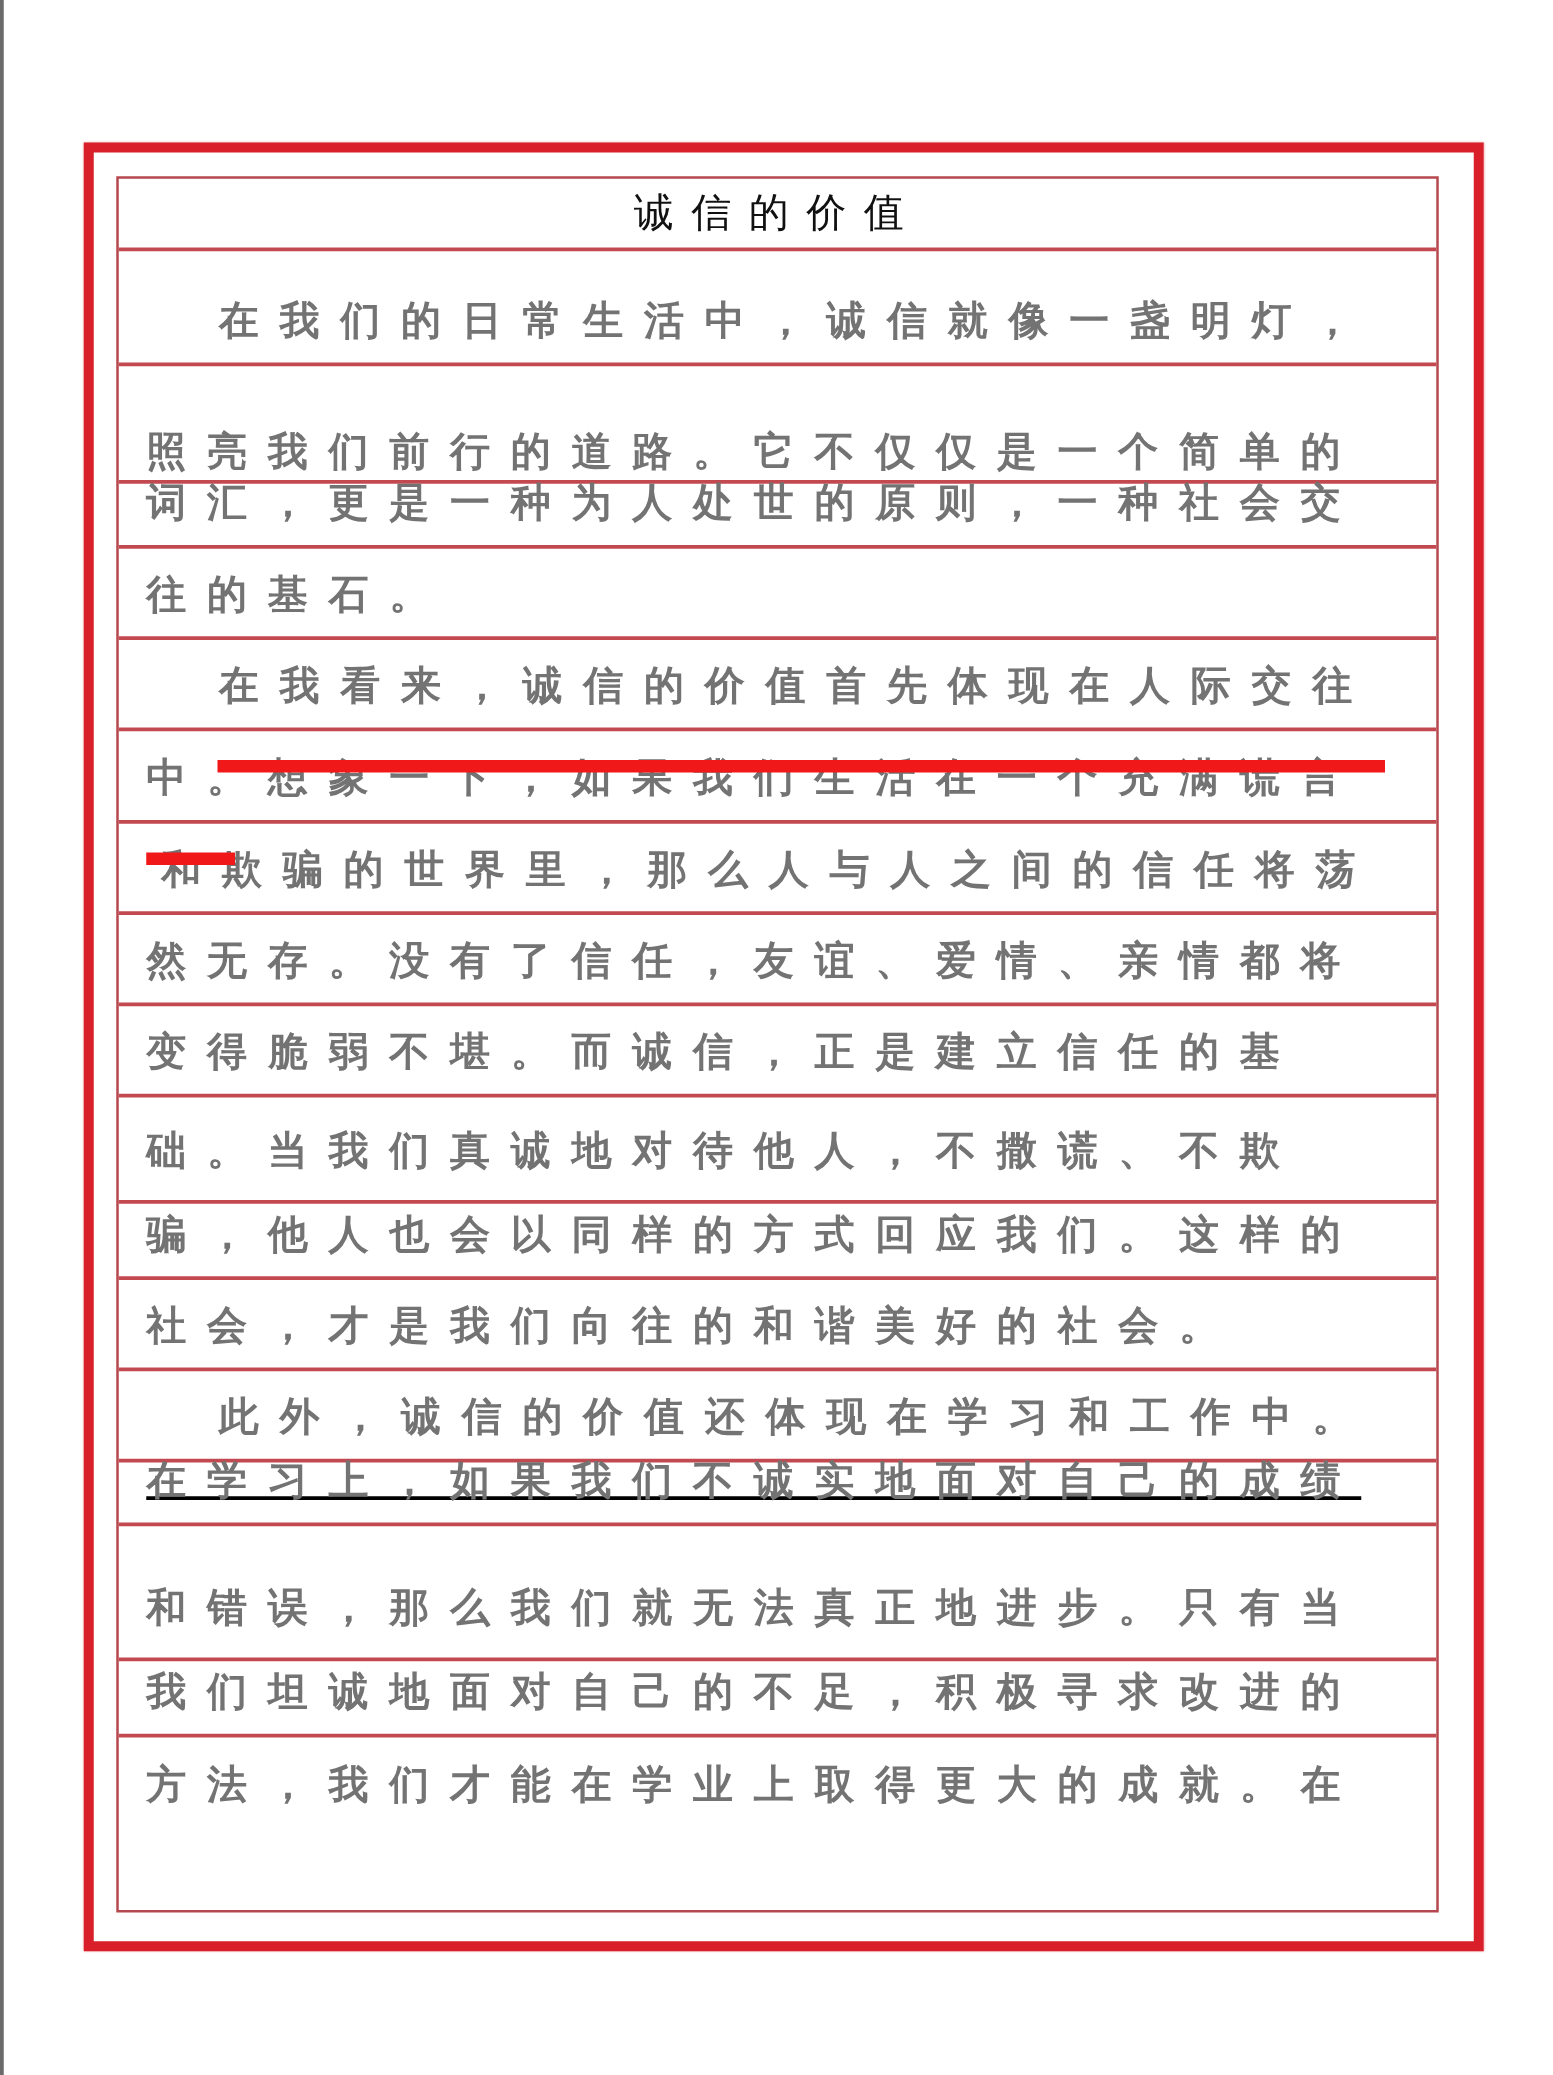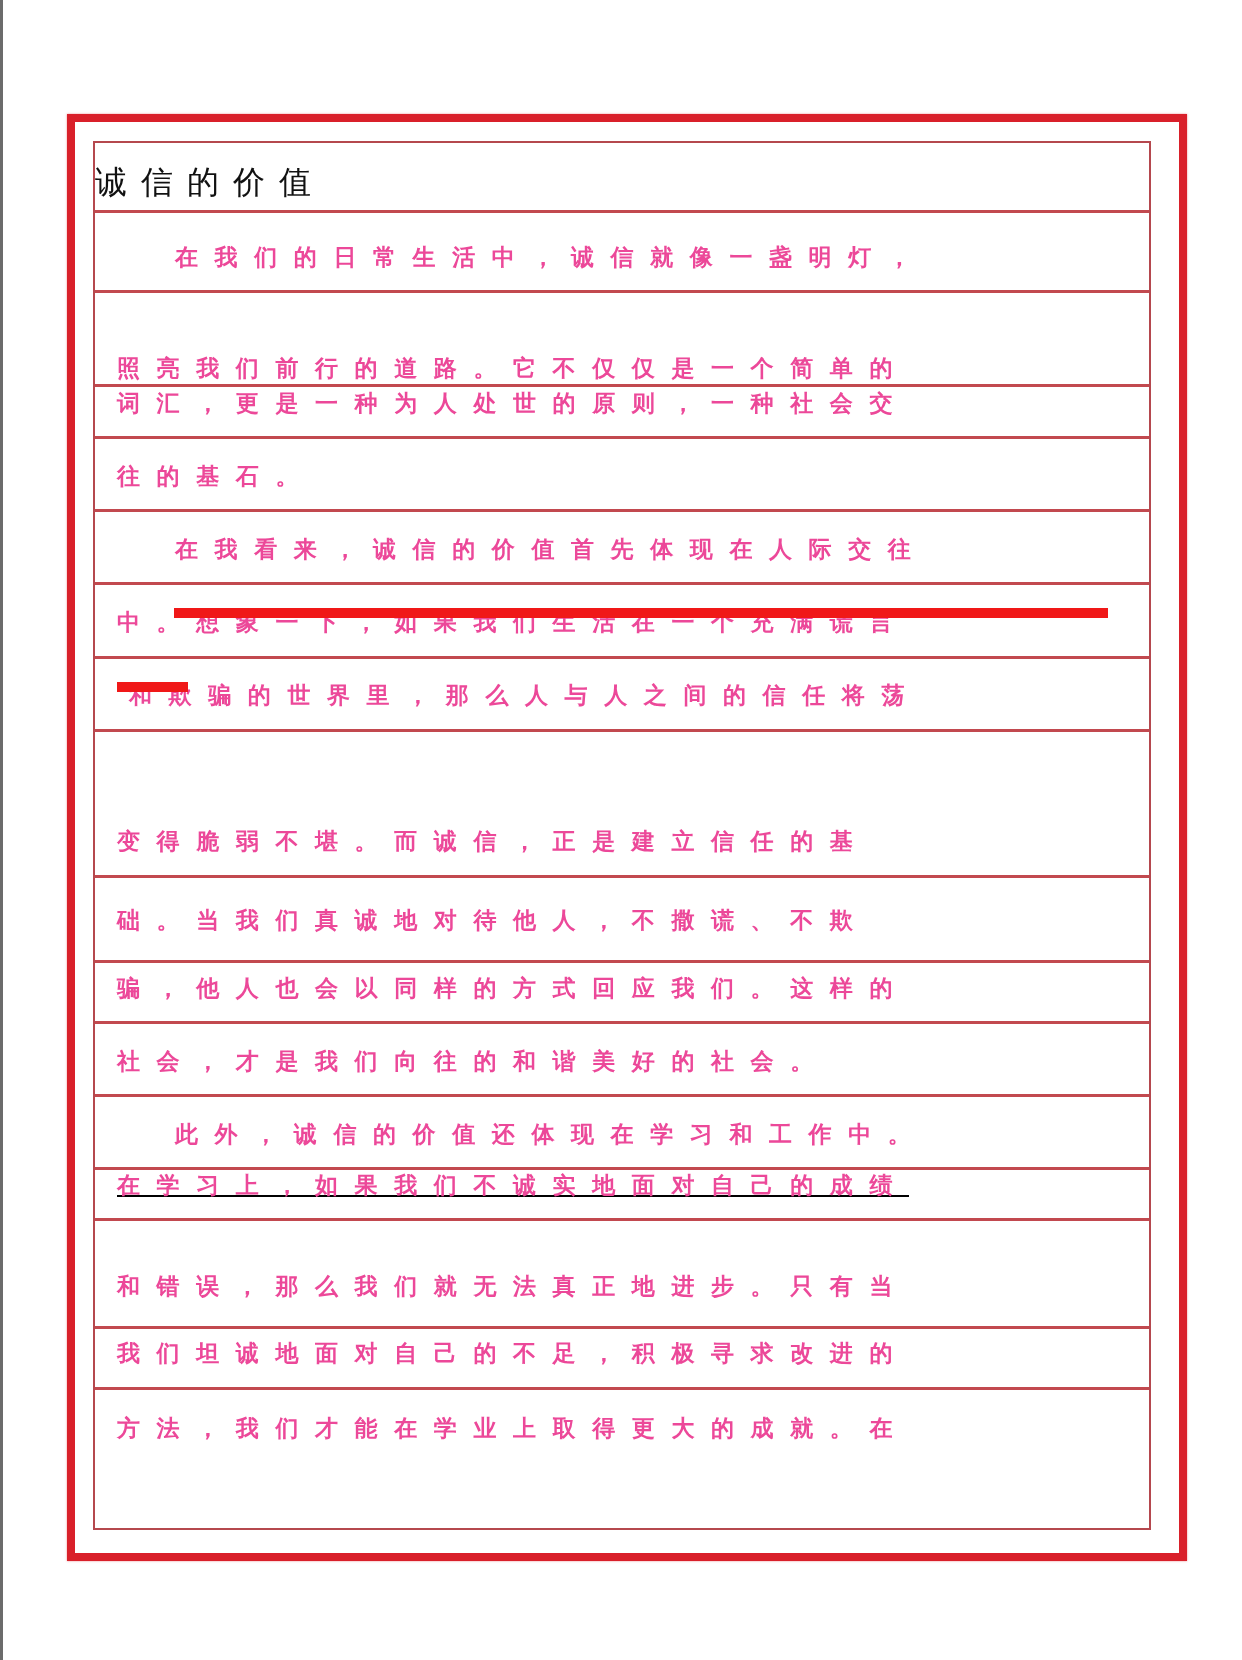--- a/index.html
+++ b/index.html
@@ -24,27 +24,27 @@
     border: 2px solid #b5484e;
     box-sizing: border-box;
   }
   .row {
     position: absolute; left: 0; width: 100%;
     box-sizing: border-box;
     border-bottom: 3px solid #c2494f;
     display: flex; align-items: center;
   }
   .row:last-child { border-bottom: none; }
-  .title-row { top: 12px; height: 58px; justify-content: flex-start; }
+  .title-row { top: 0; height: 58px; justify-content: center; }
   .title-text {
     font-size: 32px; letter-spacing: 14px; color: #111;
     font-weight: normal;
   }
   .line-text {
-    font-size: 23px; letter-spacing: 16.6px; color: #ec4899;
+    font-size: 32px; letter-spacing: 16.6px; color: #737373;
     white-space: nowrap; padding-left: 22px; padding-top: 4px;
     font-weight: bold;
   }
   .indent { padding-left: 80px; }
   .underline {
     position: absolute; background: #f01818; height: 10px;
   }
 </style>
 </head>
 <body>
@@ -71,20 +71,23 @@
     </div>
     <div class="row" style="top: 369.4px; height: 73.1px;">
       <span class="line-text indent">在我看来，诚信的价值首先体现在人际交往</span>
     </div>
     <div class="row" style="top: 442.5px; height: 73.1px;">
       <span class="line-text">中。想象一下，如果我们生活在一个充满谎言</span>
     </div>
     <div class="row" style="top: 515.6px; height: 73.1px; padding-left: 12px;">
       <span class="line-text">和欺骗的世界里，那么人与人之间的信任将荡</span>
     </div>
+    <div class="row" style="top: 588.7px; height: 73.1px;">
+      <span class="line-text">然无存。没有了信任，友谊、爱情、亲情都将</span>
+    </div>
     <div class="row" style="top: 661.8px; height: 73.1px;">
       <span class="line-text">变得脆弱不堪。而诚信，正是建立信任的基</span>
     </div>
     <div class="row" style="top: 734.9px; height: 85px;">
       <span class="line-text">础。当我们真诚地对待他人，不撒谎、不欺</span>
     </div>
     <div class="row" style="top: 808px; height: 73.1px;">
       <span class="line-text">骗，他人也会以同样的方式回应我们。这样的</span>
     </div>
     <div class="row" style="top: 954.2px; height: 73.1px;">

